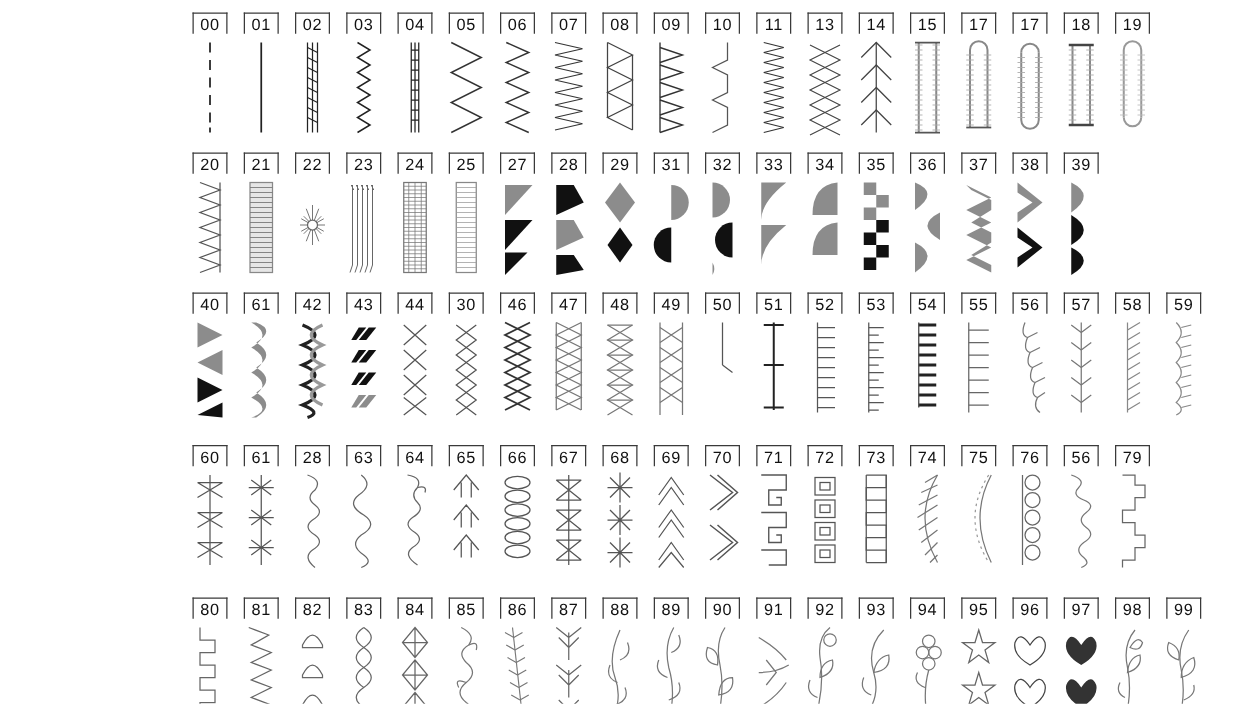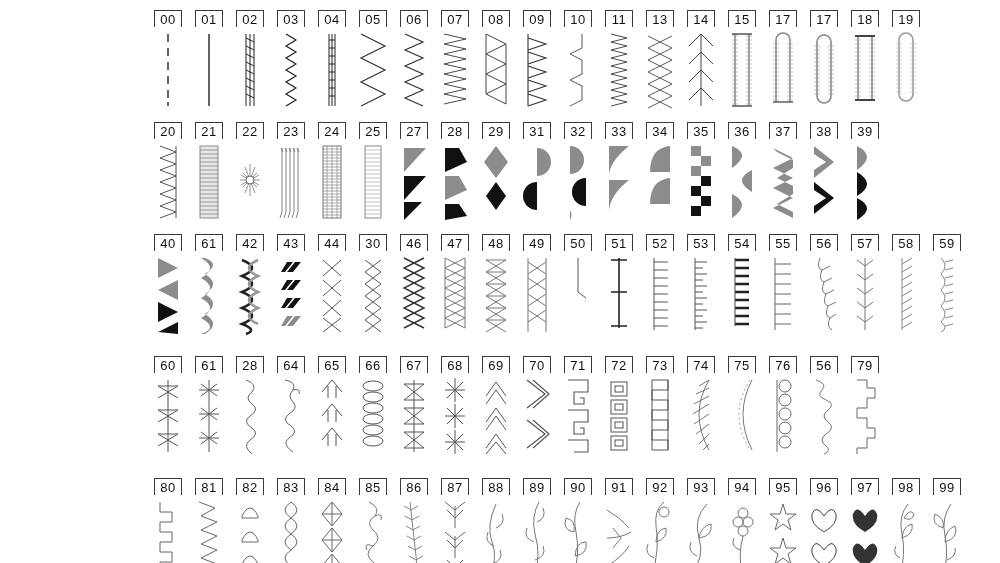--- a/index.html
+++ b/index.html
@@ -644,20 +644,28 @@
     </div>
     <div class="cell">
       <div class="num-box">28</div>
       <svg class="swatch" viewBox="0 0 36 80">
         <g stroke="#666" stroke-width="1" fill="none">
           <path d="M14 4 Q26 8 20 16 Q12 22 20 28 Q28 34 18 40 Q10 46 20 52 Q28 58 18 64 Q10 70 20 78"></path>
         </g>
       </svg>
     </div>
     <div class="cell">
+      <div class="num-box">63</div>
+      <svg class="swatch" viewBox="0 0 36 80">
+        <g stroke="#666" stroke-width="1" fill="none">
+          <path d="M16 4 Q26 12 14 20 Q4 28 18 36 Q30 44 16 52 Q6 60 18 68 Q26 74 16 78"></path>
+        </g>
+      </svg>
+    </div>
+    <div class="cell">
       <div class="num-box">64</div>
       <svg class="swatch" viewBox="0 0 36 80">
         <g stroke="#666" stroke-width="1" fill="none">
           <path d="M12 4 Q24 6 20 14 Q14 20 20 26 Q26 32 16 38 Q8 44 18 50 Q26 56 16 62 Q8 68 20 76"></path>
           <path d="M20 14 Q28 12 26 18"></path>
         </g>
       </svg>
     </div>
     <div class="cell">
       <div class="num-box">65</div>

